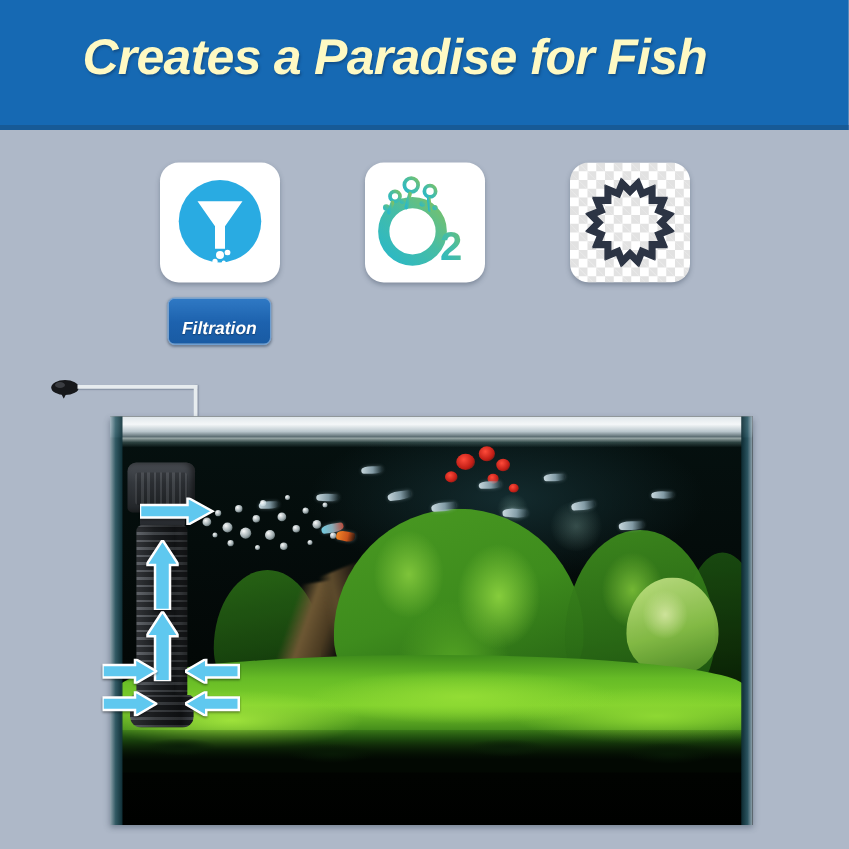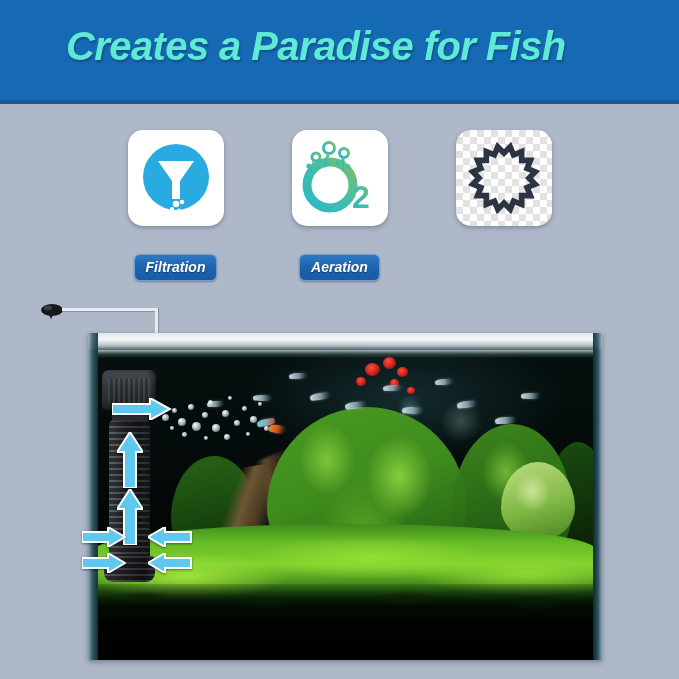--- a/index.html
+++ b/index.html
@@ -31,21 +31,21 @@
     border-bottom: 4px solid #175a96;
     box-sizing: border-box;
   }
   #header-title {
     position: absolute;
     left: 66px;
     top: 24px;
     font-size: 40px;
     font-weight: bold;
     font-style: italic;
-    color: #5eead4;
+    color: #fef9c3;
     letter-spacing: -0.6px;
     white-space: nowrap;
     text-shadow: 1px 2px 2px rgba(10,40,75,0.40);
   }
 
   
   #feature-row {
     position: absolute;
     left: 0;
     top: 130px;
@@ -74,22 +74,22 @@
   }
   .feature-card.checker {
     background-color: #ffffff;
     background-image:
       linear-gradient(45deg, #e2e2e2 25%, transparent 25%, transparent 75%, #e2e2e2 75%),
       linear-gradient(45deg, #e2e2e2 25%, transparent 25%, transparent 75%, #e2e2e2 75%);
     background-size: 14px 14px;
     background-position: 0 0, 7px 7px;
   }
   .feature-label {
-    margin-top: 28px;
-    padding: 4px 11px 5px 11px;
+    margin-top: 12px;
+    padding: 15px 11px 5px 11px;
     border-radius: 6px;
     background: linear-gradient(180deg, #2f79c4 0%, #1d62ae 52%, #195ba3 100%);
     border: 1px solid #6f9ed0;
     box-shadow: 0 1px 2px rgba(35,55,80,0.45);
     color: #ffffff;
     font-size: 14px;
     font-weight: bold;
     font-style: italic;
     white-space: nowrap;
     text-shadow: 0 1px 1px rgba(12,40,72,0.6);
@@ -354,21 +354,20 @@
           <circle cx="52" cy="23" r="4.5" fill="none" stroke="url(#aerGrad)" stroke-width="3"></circle>
           <circle cx="17" cy="36" r="2.6" fill="url(#aerGrad)"></circle>
           <circle cx="30" cy="31" r="2.2" fill="url(#aerGrad)"></circle>
           <circle cx="46" cy="33" r="2.4" fill="url(#aerGrad)"></circle>
           <circle cx="56" cy="36" r="2.1" fill="url(#aerGrad)"></circle>
           <path d="M22 32 L19 40" stroke="url(#aerGrad)" stroke-width="3" stroke-linecap="round"></path>
           <path d="M36 25 L33 36" stroke="url(#aerGrad)" stroke-width="3" stroke-linecap="round"></path>
           <path d="M51 29 L52 38" stroke="url(#aerGrad)" stroke-width="3" stroke-linecap="round"></path>
         </svg>
       </div>
-      <div class="feature-label">Aeration</div>
     </div>
 
     <div class="feature-item">
       <div class="feature-card checker">
         <svg width="96" height="96" viewBox="0 0 96 96">
           <g id="arrowRing" fill="#2c3444">
             <g transform="translate(48,48)">
               <g transform="rotate(0) translate(0,-31)">
                   <path d="M-7 -5 L0 2 L7 -5 L7 3 L0 10 L-7 3 Z"></path>
                 </g>

